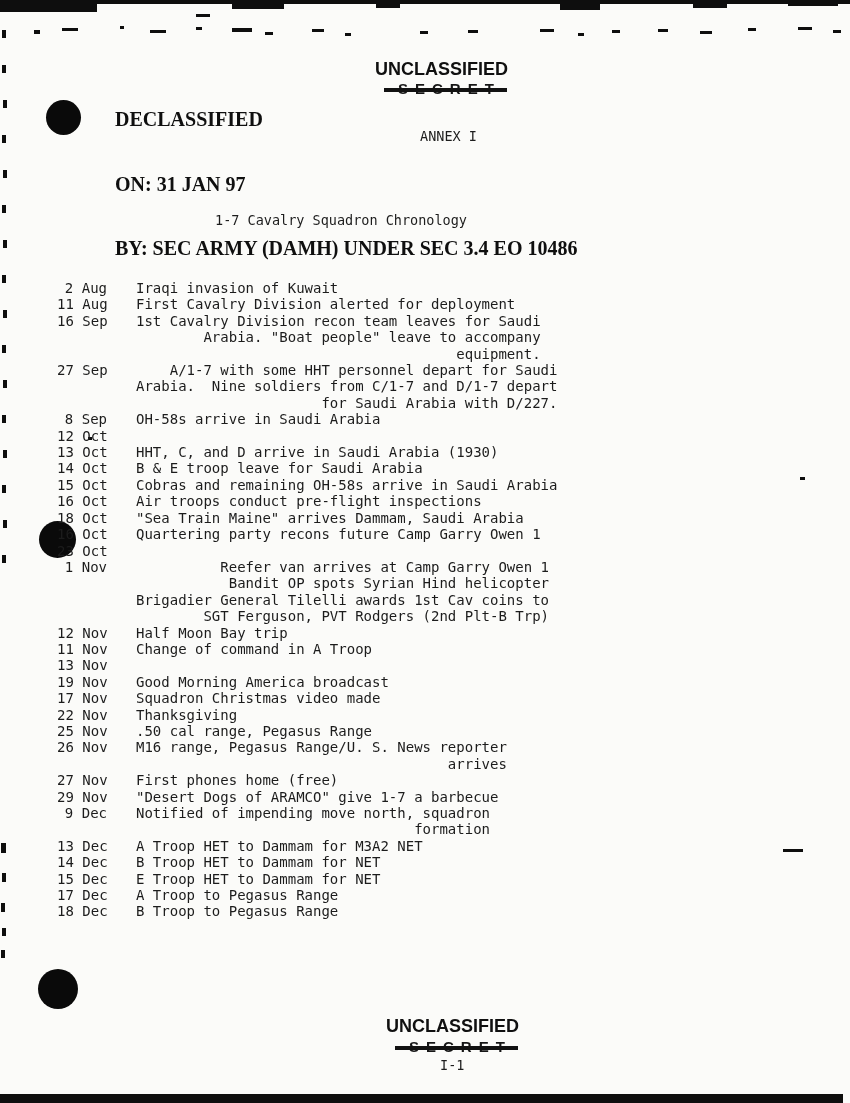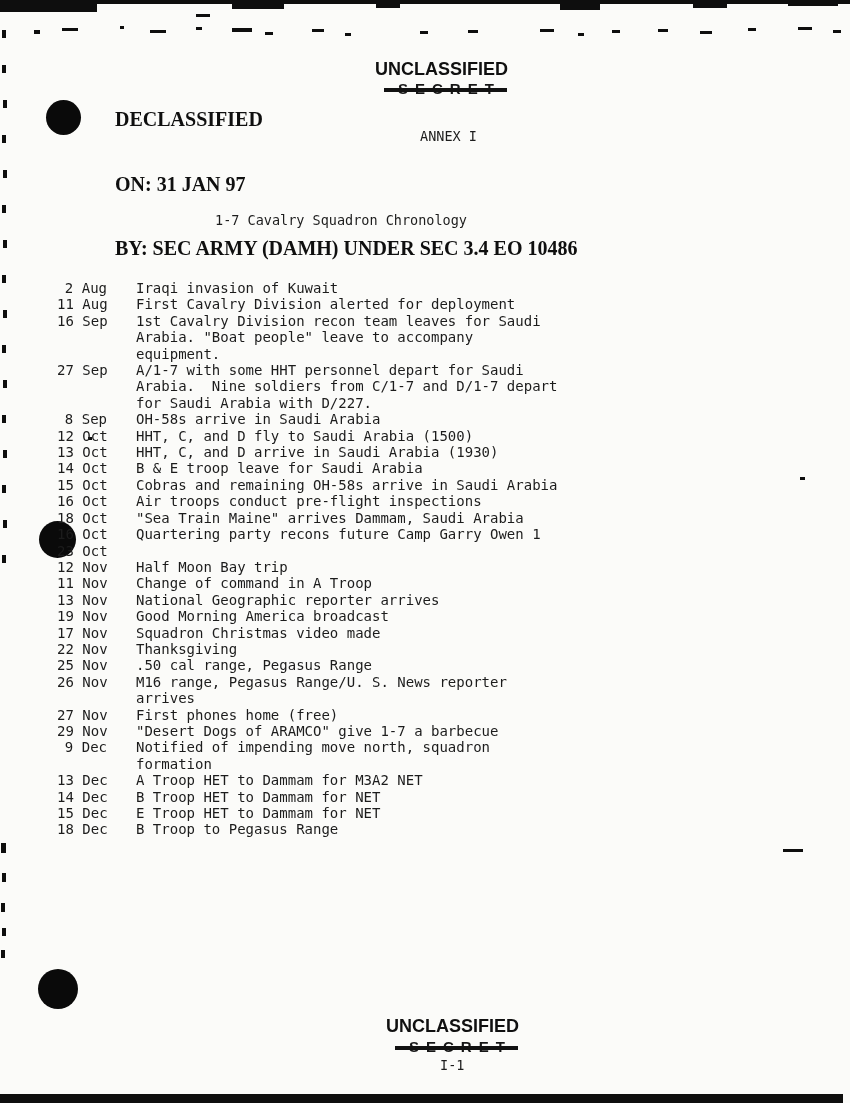--- a/index.html
+++ b/index.html
@@ -25,21 +25,21 @@
     content:""; position:absolute; left:-14px; right:-6px; top:46%;
     height:4px; background:#121212;
   }
   .mono { position:absolute; white-space:pre; font-size:13.5px; color:#1d1d1d; }
   .entries {
     position:absolute; left:57px; top:280px;
     font-size:14px; line-height:16.4px; color:#1c1c1c;
   }
   .entry { display:flex; }
   .entry .date { width:50px; text-align:right; white-space:pre; }
-  .entry .text { margin-left:29px; white-space:pre-wrap; }
+  .entry .text { margin-left:29px; white-space:pre-wrap;text-align:right; }
   .hole { position:absolute; border-radius:50%; background:#0a0a0a; }
   .noise { position:absolute; background:#0e0e0e; }
   .decl { position:absolute; left:115px; top:66px;
     font-family:Liberation Serif, serif; font-weight:bold;
     font-size:20px; line-height:21.5px; color:#0f0f0f; white-space:pre; }
 </style>
 </head>
 <body>
 
 <div class="page">
@@ -136,21 +136,20 @@
         <div class="text">A/1-7 with some HHT personnel depart for Saudi
 Arabia.  Nine soldiers from C/1-7 and D/1-7 depart
 for Saudi Arabia with D/227.</div>
       </div>
       <div class="entry">
         <div class="date">8 Sep</div>
         <div class="text">OH-58s arrive in Saudi Arabia</div>
       </div>
       <div class="entry">
         <div class="date">12 Oct</div>
-        <div class="text">HHT, C, and D fly to Saudi Arabia (1500)</div>
       </div>
       <div class="entry">
         <div class="date">13 Oct</div>
         <div class="text">HHT, C, and D arrive in Saudi Arabia (1930)</div>
       </div>
       <div class="entry">
         <div class="date">14 Oct</div>
         <div class="text">B &amp; E troop leave for Saudi Arabia</div>
       </div>
       <div class="entry">
@@ -166,30 +165,36 @@
         <div class="text">"Sea Train Maine" arrives Dammam, Saudi Arabia</div>
       </div>
       <div class="entry">
         <div class="date">16 Oct</div>
         <div class="text">Quartering party recons future Camp Garry Owen 1</div>
       </div>
       <div class="entry">
         <div class="date">23 Oct</div>
       </div>
       <div class="entry">
+        <div class="date">1 Nov</div>
+        <div class="text">Reefer van arrives at Camp Garry Owen 1
+Bandit OP spots Syrian Hind helicopter
+Brigadier General Tilelli awards 1st Cav coins to
+SGT Ferguson, PVT Rodgers (2nd Plt-B Trp)</div>
+      </div>
+      <div class="entry">
         <div class="date">12 Nov</div>
         <div class="text">Half Moon Bay trip</div>
       </div>
       <div class="entry">
         <div class="date">11 Nov</div>
         <div class="text">Change of command in A Troop</div>
       </div>
       <div class="entry">
         <div class="date">13 Nov</div>
-        <div class="text">National Geographic reporter arrives</div>
       </div>
       <div class="entry">
         <div class="date">19 Nov</div>
         <div class="text">Good Morning America broadcast</div>
       </div>
       <div class="entry">
         <div class="date">17 Nov</div>
         <div class="text">Squadron Christmas video made</div>
       </div>
       <div class="entry">
@@ -224,20 +229,24 @@
       </div>
       <div class="entry">
         <div class="date">14 Dec</div>
         <div class="text">B Troop HET to Dammam for NET</div>
       </div>
       <div class="entry">
         <div class="date">15 Dec</div>
         <div class="text">E Troop HET to Dammam for NET</div>
       </div>
       <div class="entry">
+        <div class="date">17 Dec</div>
+        <div class="text">A Troop to Pegasus Range</div>
+      </div>
+      <div class="entry">
         <div class="date">18 Dec</div>
         <div class="text">B Troop to Pegasus Range</div>
       </div>
     </div>
 
   <div class="stamp" style="left:386px;top:1016px;font-size:18px">UNCLASSIFIED</div>
   <div class="struck" style="left:409px;top:1038px">SECRET</div>
   <div class="mono" style="left:440px;top:1057px">I-1</div>
 
 </div>

